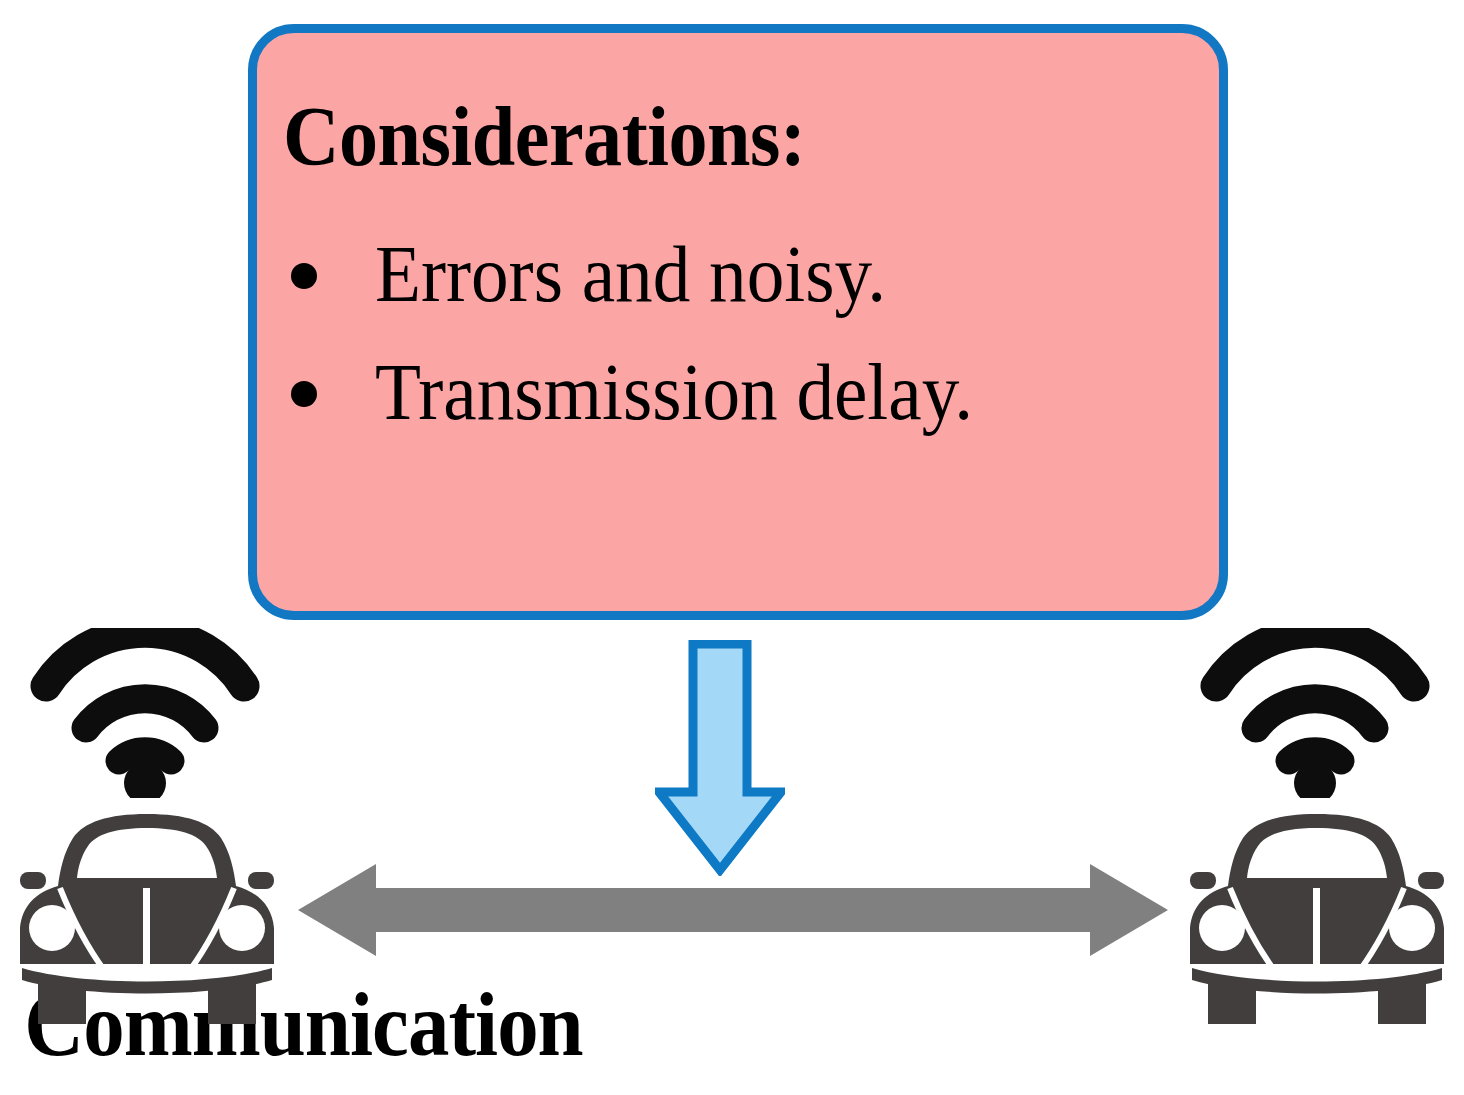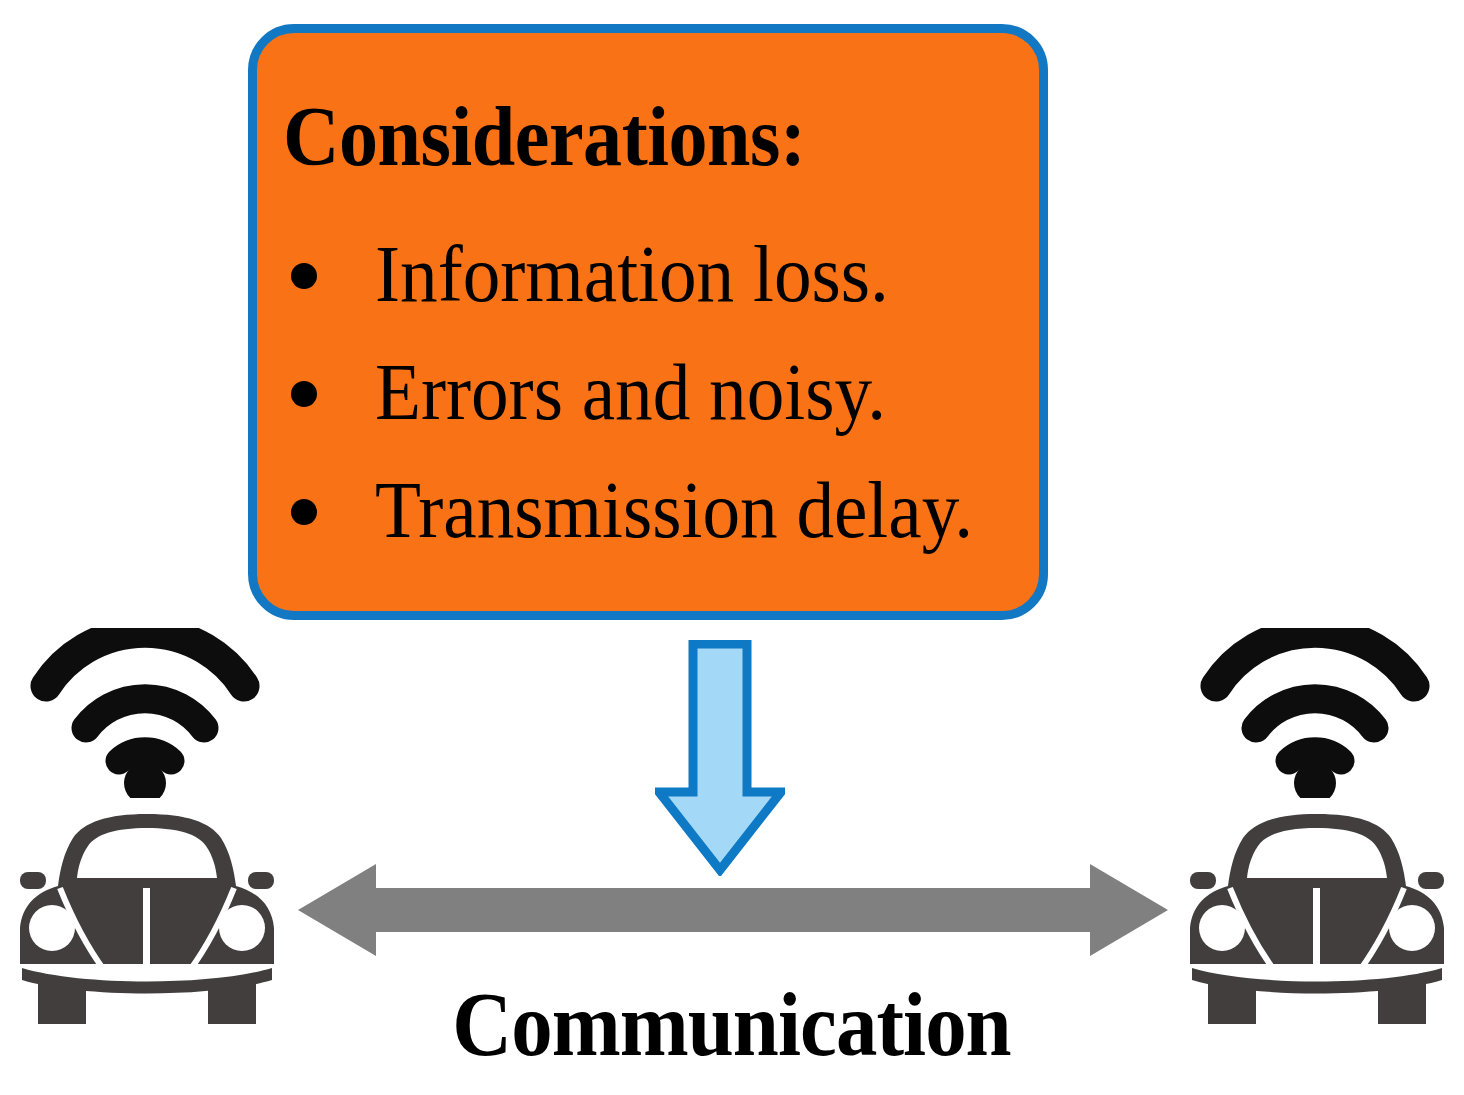--- a/index.html
+++ b/index.html
@@ -16,24 +16,24 @@
     height: 1095px;
     background: #ffffff;
     overflow: hidden;
   }
 
   
   #considerations-panel {
     position: absolute;
     left: 248px;
     top: 24px;
-    width: 800px;
+    width: 980px;
     height: 596px;
     box-sizing: border-box;
-    background: #f97316;
+    background: #fca5a5;
     border: 9px solid #1278C4;
     border-radius: 46px;
   }
   #considerations-title {
     position: absolute;
     left: 26px;
     top: 62px;
     font-size: 84px;
     font-weight: bold;
     line-height: 1;
@@ -94,21 +94,21 @@
     width: 870px;
     height: 104px;
   }
 
   
   #communication-caption {
     position: absolute;
     left: 0;
     top: 980px;
     width: 1464px;
-    text-align: center;
+    text-align: left;
     font-size: 90px;
     font-weight: bold;
     line-height: 1;
     color: #000000;
     letter-spacing: -1px;
   }
   #communication-caption span {
     display: inline-block;
     transform: scaleX(0.92);
   }
@@ -138,24 +138,20 @@
 </style>
 </head>
 <body>
 
 <div id="stage">
 
   <div id="considerations-panel">
     <div id="considerations-title">Considerations:</div>
 
     <ul id="considerations-list">
-      <li class="consideration-item">
-        <span class="consideration-bullet"></span>
-        <span class="consideration-text">Information loss.</span>
-      </li>
       <li class="consideration-item">
         <span class="consideration-bullet"></span>
         <span class="consideration-text">Errors and noisy.</span>
       </li>
       <li class="consideration-item">
         <span class="consideration-bullet"></span>
         <span class="consideration-text">Transmission delay.</span>
       </li>
     </ul>
   </div>

